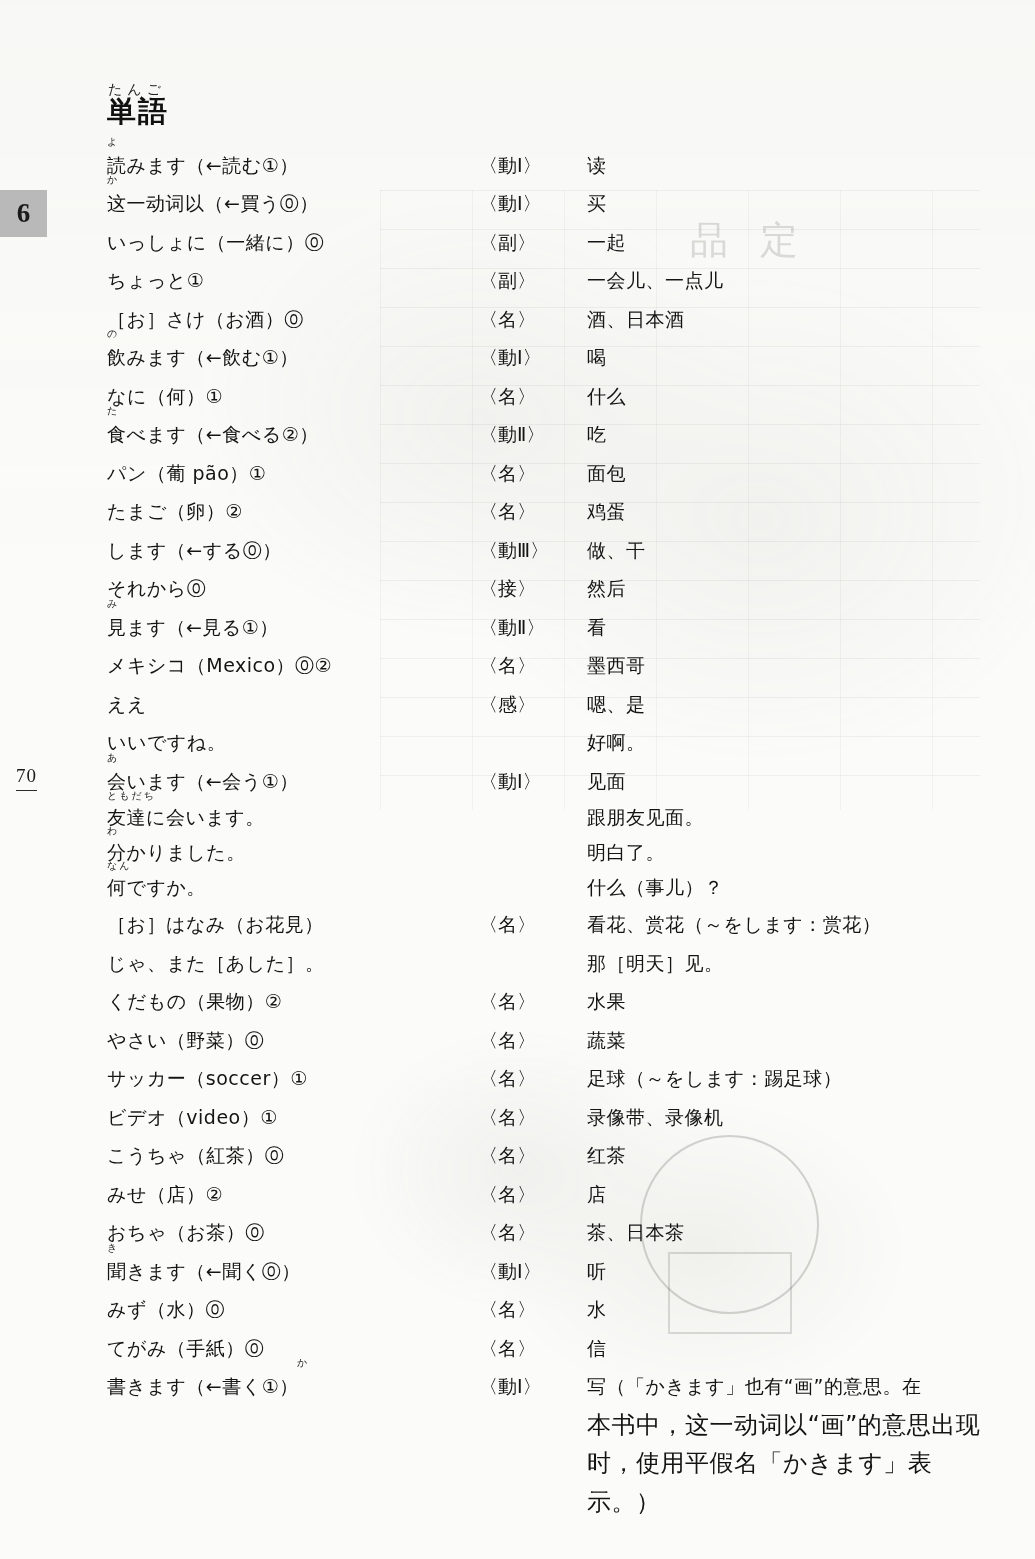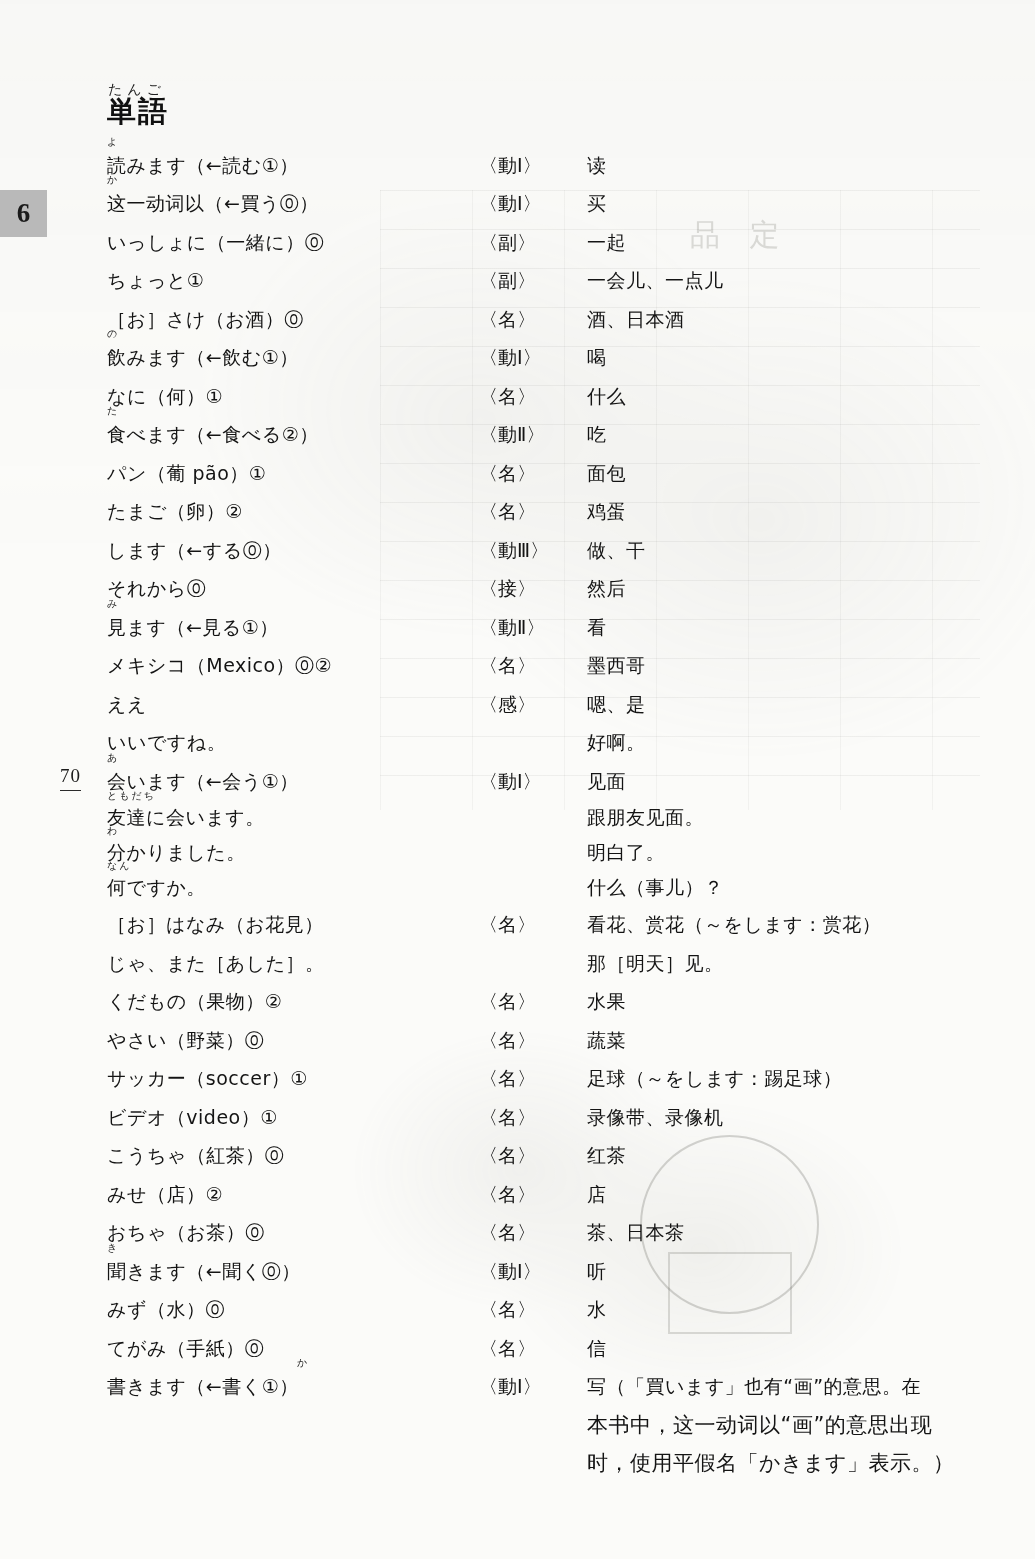--- a/index.html
+++ b/index.html
@@ -76,21 +76,21 @@
     top: 1252px;
     width: 120px;
     height: 78px;
     border: 2px solid rgba(70,70,60,0.18);
     pointer-events: none;
   }
   .ghost-glyphs {
     position: absolute;
     left: 690px;
     top: 215px;
-    font-size: 30px;
+    font-size: 38px;
     letter-spacing: 10px;
     color: rgba(70,70,60,0.18);
     pointer-events: none;
     font-family: "DejaVu Sans", sans-serif;
   }
 
   
   .chapter-tab {
     position: absolute;
     left: 0;
@@ -109,21 +109,20 @@
   .page-number {
     position: absolute;
     left: 16px;
     top: 765px;
     font-size: 19px;
     color: #1c1c1c;
     font-family: "Liberation Serif", serif;
     padding-bottom: 3px;
     border-bottom: 1.6px solid #2b2b2b;
     letter-spacing: 1px;
-    margin-left: 44px;
   }
 
   .content {
     position: absolute;
     left: 107px;
     top: 96px;
     width: 880px;
   }
 
   
@@ -190,21 +189,21 @@
   .ruby-sm {
     position: absolute;
     top: -9px;
     font-size: 10px;
     line-height: 10px;
     letter-spacing: 2px;
     color: #1c1c1c;
     white-space: nowrap;
   }
   .cont-line {
-    font-size: 21px;
+    font-size: 24px;
     line-height: 38.5px;
     letter-spacing: 0.5px;
     padding-left: 28px;
   }
 </style>
 </head>
 <body>
 
 <div class="page">
   <div class="ghost"></div>
@@ -381,21 +380,21 @@
             <td class="c-cn">水</td>
           </tr>
           <tr>
             <td class="c-jp"><span class="jp-wrap"><span>てがみ（手紙）⓪</span></span></td>
             <td class="c-pos">〈名〉</td>
             <td class="c-cn">信</td>
           </tr>
           <tr>
             <td class="c-jp"><span class="jp-wrap"><span class="ruby-sm" style="left: 190px;">か</span><span>書きます（←書く①）</span></span></td>
             <td class="c-pos">〈動Ⅰ〉</td>
-            <td class="c-cn">写（「買います」也有“画”的意思。在</td>
+            <td class="c-cn">写（「かきます」也有“画”的意思。在</td>
           </tr>
           <tr>
             <td class="c-jp"></td>
             <td class="c-pos"></td>
             <td class="cont-line">本书中，这一动词以“画”的意思出现</td>
           </tr>
           <tr>
             <td class="c-jp"></td>
             <td class="c-pos"></td>
             <td class="cont-line">时，使用平假名「かきます」表示。）</td>

